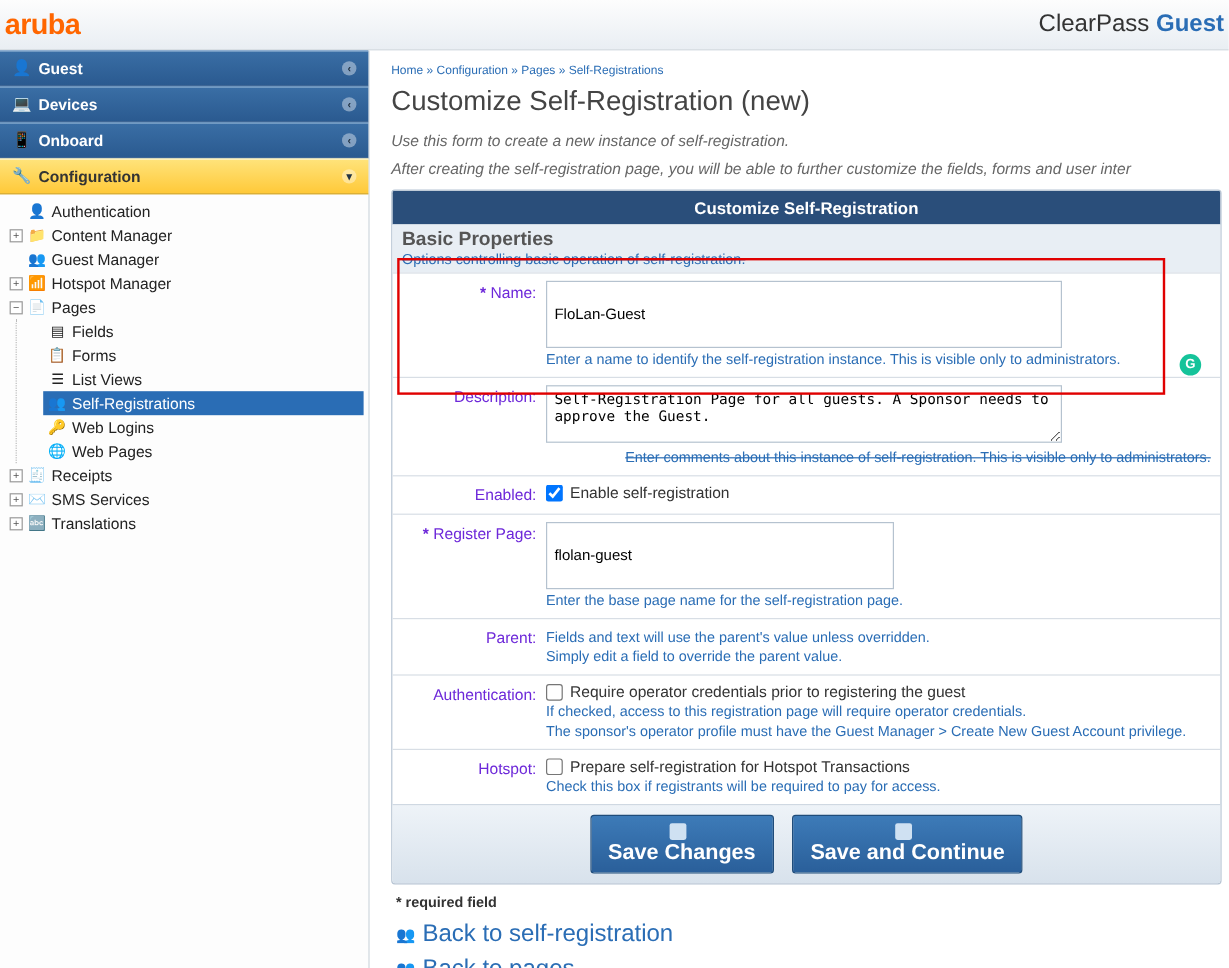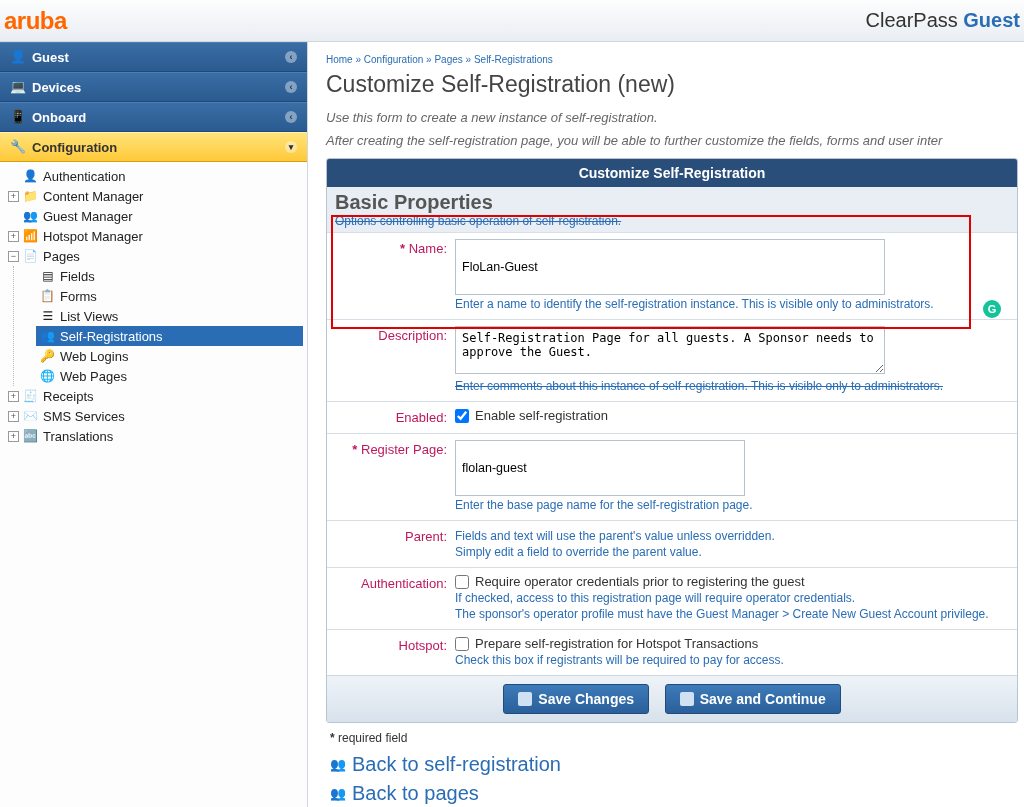--- a/index.html
+++ b/index.html
@@ -38,41 +38,41 @@
   .tree-item .t-ico { width:16px; height:16px; margin-right:4px; display:inline-flex; align-items:center; justify-content:center; font-size:12px; }
   .tree-children { padding-left:22px; border-left:1px dotted #bbb; margin-left:9px; }
   .content { flex:1; padding:12px 6px 20px 18px; overflow:hidden; }
   .breadcrumb { color:#2a6db5; font-size:10px; margin-bottom:6px; }
   .breadcrumb a { color:#2a6db5; text-decoration:none; }
   h1.page-title { font-size:23px; color:#444; font-weight:normal; margin-bottom:12px; }
   .hint { color:#666; font-style:italic; margin-bottom:8px; }
   .section-box { border:1px solid #b6c4d3; border-radius:3px; overflow:hidden; }
   .section-title { background:#2a4e7a; color:#fff; font-weight:bold; text-align:center; padding:6px; font-size:14px; }
   .sub-head { background:#e8eef4; padding:4px 8px; }
-  .sub-head .t { font-weight:bold; color:#555; font-size:20px; }
+  .sub-head .t { font-weight:bold; color:#555; font-size:16px; }
   .sub-head .s { color:#2a6db5; font-size:12px; text-decoration:line-through; }
   .form-row { display:flex; border-top:1px solid #d8dee5; padding:6px 8px 8px 8px; }
-  .form-row .lbl { width:120px; text-align:right; color:#be185d; padding-top:2px; padding-right:8px; }
+  .form-row .lbl { width:120px; text-align:right; color:#6d28d9; padding-top:2px; padding-right:8px; }
   .form-row .lbl .req { font-weight:bold; }
   .form-row .fld { flex:1; }
   .form-row input[type=text] { width:430px; border:1px solid #b5c2cf; padding:20px 6px; font-size:12.5px; }
   .form-row textarea { width:430px; height:48px; border:1px solid #b5c2cf; padding:4px 6px; font-size:12px; resize:both; }
   .form-row select { width:200px; border:1px solid #3a7ad8; border-radius:3px; padding:2px 4px; font-size:12px; background:#eef4fb; }
   .helptext { color:#2a6db5; font-size:12px; margin-top:2px; display:block; }
-  .helptext.strike { text-decoration:line-through; }
+  .helptext.strike { text-decoration:line-through;text-align:right; }
   .highlight-box { position:absolute; border:2px solid #e00000; pointer-events:none; }
   .relbox { position:relative; }
   .button-bar { background:linear-gradient(#eef3f8,#d8e2ec); padding:8px; text-align:center; border-top:1px solid #cfd8e2;}
   .btn {
     display:inline-flex; align-items:center; background:linear-gradient(#3d7bb8,#2a5f9a);
     color:#fff; font-weight:bold; padding:6px 14px; border:1px solid #1f4c7a; border-radius:3px;
-    margin:0 6px; cursor:pointer; font-size:14px;
+    margin:0 6px; cursor:pointer; font-size:18px;flex-direction:column;
   }
   .btn .bi { width:14px;height:14px; background:#cfe1f2; margin-right:6px; border-radius:2px; }
-  .footnote { margin:8px 4px; font-size:12px; color:#333; }
+  .footnote { margin:8px 4px; font-size:12px; color:#333;font-weight:bold; }
   .back-link { display:flex; align-items:center; margin:6px 4px; }
   .back-link a { color:#2a6db5; text-decoration:none; font-size:20px; }
   .back-link .li-ico { width:16px;height:16px; margin-right:6px; display:inline-flex; align-items:center; justify-content:center; font-size:13px; }
   .grammarly { width:18px;height:18px;border-radius:50%;background:#15c39a;color:#fff;display:inline-flex;align-items:center;justify-content:center;font-size:11px;font-weight:bold;float:right;margin-top:-26px;margin-right:8px;}
   .ck-row { display:flex; align-items:center; gap:6px; }
   .ck-row input[type=checkbox]{ width:14px;height:14px; }
 </style>
 </head>
 <body>
 

